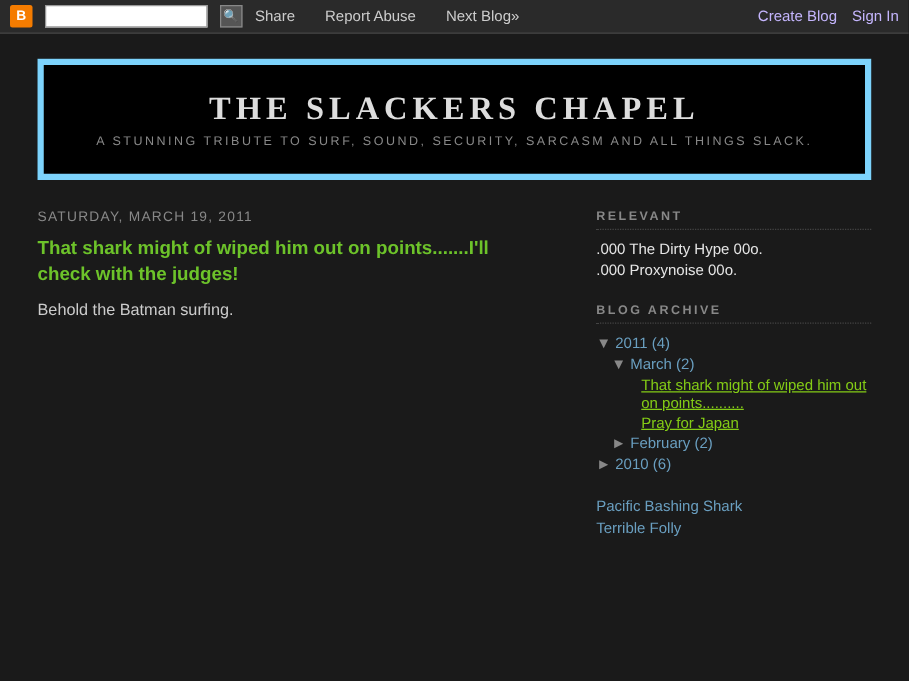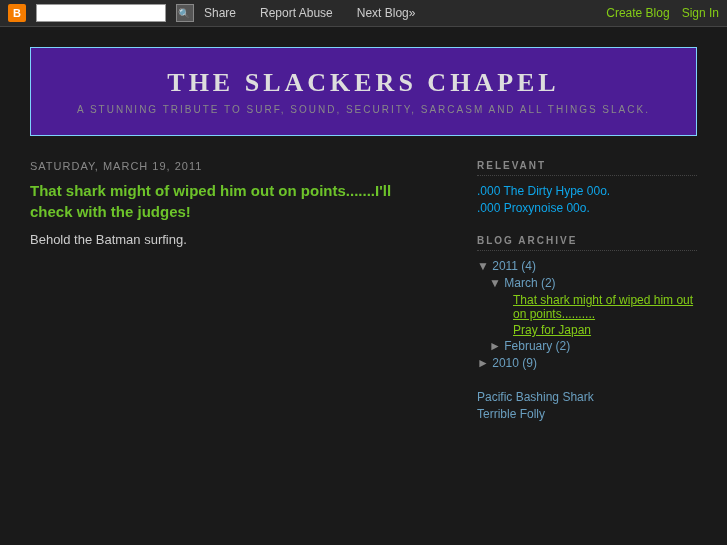--- a/index.html
+++ b/index.html
@@ -70,36 +70,36 @@
       color: #ccc;
     }
     #topbar .nav-links span {
       cursor: pointer;
     }
     #topbar .right-links {
       margin-left: auto;
       display: flex;
       gap: 12px;
       font-size: 12px;
-      color: #84cc16;
+      color: #c4b5fd;
     }
     #topbar .right-links span { cursor: pointer; }
 
     
     #main-wrapper {
       padding: 20px 30px;
     }
 
     
     #header-box {
-      border: 1px solid #7dd3fc;
+      border: 5px solid #7dd3fc;
       padding: 20px;
       text-align: center;
       margin-bottom: 24px;
-      background: #4c1d95;
+      background: #000000;
     }
     #header-box h1 {
       font-size: 26px;
       font-weight: bold;
       letter-spacing: 4px;
       color: #ddd;
       font-family: Georgia, serif;
       text-transform: uppercase;
     }
     #header-box .subtitle {
@@ -152,21 +152,21 @@
       font-size: 10px;
       font-weight: bold;
       color: #888;
       text-transform: uppercase;
       letter-spacing: 2px;
       margin-bottom: 8px;
       border-bottom: 1px dotted #444;
       padding-bottom: 4px;
     }
     .sidebar-link {
-      color: #0ea5e9;
+      color: #e5e5e5;
       text-decoration: none;
       font-size: 12px;
       display: block;
       margin-bottom: 3px;
     }
 
     
     .archive-item {
       font-size: 12px;
       margin-bottom: 3px;
@@ -266,21 +266,21 @@
           </div>
 
           <div class="archive-item">
             <span class="archive-toggle">► </span>
             <span class="archive-month">February (2)</span>
           </div>
         </div>
 
         <div class="archive-item">
           <span class="archive-toggle">► </span>
-          <span class="archive-year">2010 (9)</span>
+          <span class="archive-year">2010 (6)</span>
         </div>
       </div>
 
       <div class="sidebar-section">
         <span class="contributors-name">Pacific Bashing Shark</span>
         <span class="contributors-name">Terrible Folly</span>
       </div>
 
     </div>
   </div>

